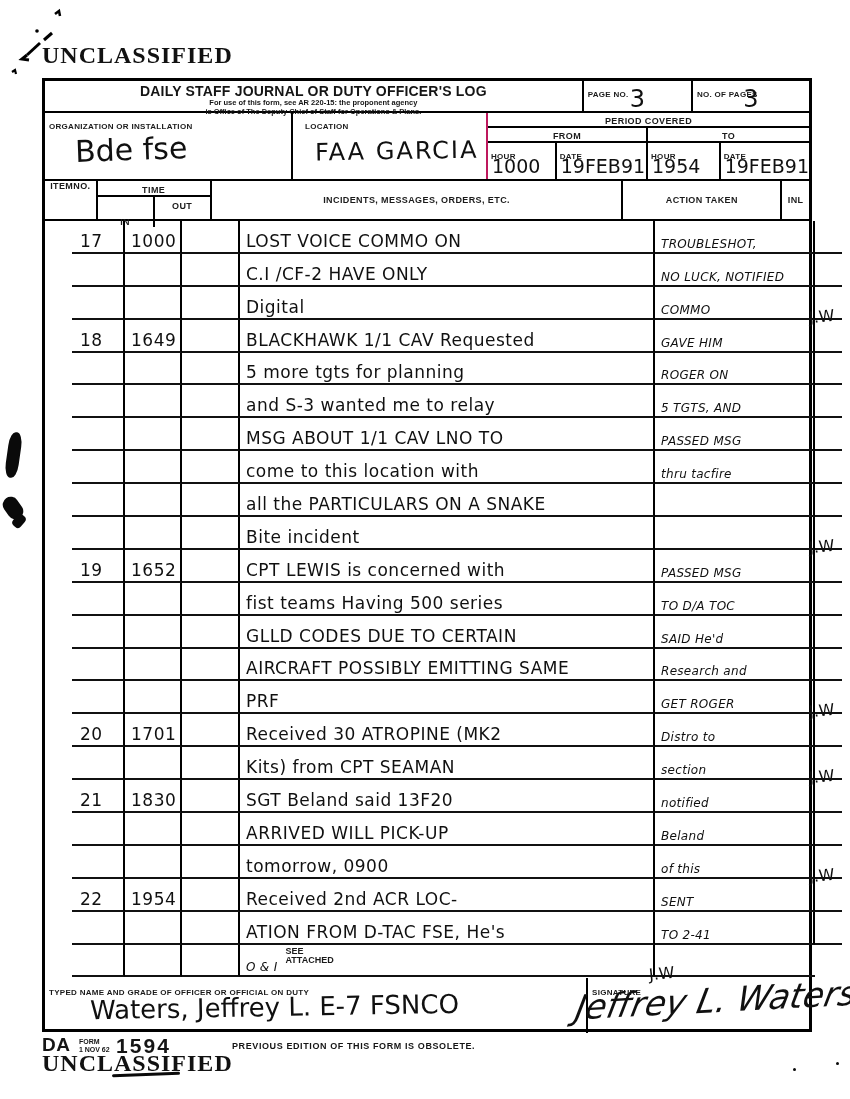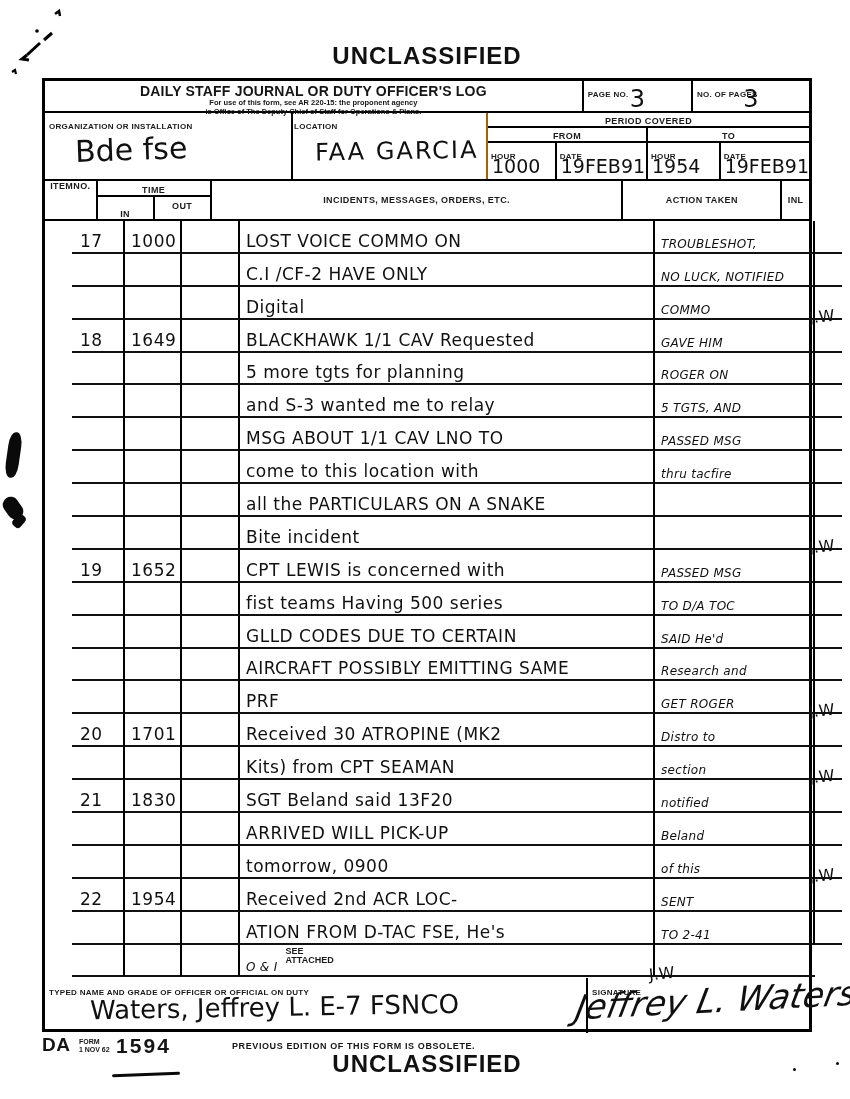--- a/index.html
+++ b/index.html
@@ -5,22 +5,22 @@
   * { margin:0; padding:0; box-sizing:border-box; }
   html,body { background:#fff; }
   .page {
     position:relative; width:850px; height:1099px; background:#fff;
     font-family:"Liberation Sans", sans-serif; color:#151515; overflow:hidden;
   }
   
   .lbl { font-weight:bold; font-size:8px; letter-spacing:.3px; color:#1a1a1a; }
   .lbl-md { font-weight:bold; font-size:9px; letter-spacing:.4px; color:#1a1a1a; }
   .unclass {
-    position:absolute; width:770px; left:42px; text-align:center;
-    font-weight:bold; font-size:24px; letter-spacing:1px; color:#111;
+    position:absolute; width:770px; left:42px; text-align:left;
+    font-weight:bold; font-size:24px; letter-spacing:1px; color:#111;font-family:Liberation Serif, serif;
   }
   .unclass.top { top:42px; }
   .unclass.bottom { top:1050px; }
 
   
   .hw {
     font-family: cursive, "DejaVu Sans", sans-serif;
     color:#101010; line-height:1;
   }
   .hw-big   { font-size:30px; transform:rotate(-2deg); }
@@ -41,21 +41,21 @@
   .hdr-title { width:543px; border-right:2px solid #000; text-align:center; padding-top:2px; }
   .hdr-title .t1 { font-weight:bold; font-size:14px; letter-spacing:.2px; }
   .hdr-title .t2 { font-weight:bold; font-size:7.5px; line-height:1.15; }
   .hdr-page  { width:110px; border-right:2px solid #000; position:relative; padding:2px 0 0 4px; }
   .hdr-pages { width:117px; position:relative; padding:2px 0 0 4px; }
   .hdr-num { position:absolute; left:0; right:0; top:6px; text-align:center; font-size:24px; }
 
   
   .org-row { display:flex; height:68px; border-bottom:2px solid #000; }
   .org-cell { width:248px; border-right:2px solid #000; padding:2px 0 0 4px; position:relative; }
-  .loc-cell { width:195px; border-right:2px solid #a16207; padding:2px 0 0 1px; position:relative; }
+  .loc-cell { width:195px; border-right:2px solid #be185d; padding:2px 0 0 12px; position:relative; }
   .org-hw { position:absolute; left:30px; top:22px; }
   .loc-hw { position:absolute; left:22px; top:26px; }
   .period-cell { width:321px; display:flex; flex-direction:column; }
   .pc-label { height:15px; text-align:center; border-bottom:2px solid #000; padding-top:3px; }
   .pc-fromto { height:15px; display:flex; border-bottom:2px solid #000; }
   .pc-fromto > div { text-align:center; padding-top:3px; }
   .pc-from { width:163px; border-right:2px solid #000; }
   .pc-to { width:164px; }
   .pc-hourdate { flex:1; display:flex; }
   .pc-hd { padding:2px 0 0 3px; position:relative; }
@@ -64,21 +64,21 @@
   .hd-d1 { width:93px; border-right:2px solid #000; }
   .hd-h2 { width:74px; border-right:2px solid #000; }
   .hd-d2 { width:90px; }
 
   
   .col-hdr { display:flex; height:40px; border-bottom:2px solid #000; }
   .ch-item { width:53px; border-right:2px solid #000; text-align:center; display:flex; justify-content:center; }
   .ch-time { width:115px; border-right:2px solid #000; display:flex; flex-direction:column; }
   .ch-time-top { height:19px; text-align:center; padding-top:4px; border-bottom:2px solid #000; }
   .ch-time-bot { flex:1; display:flex; }
-  .ch-in { width:57px; border-right:2px solid #000; text-align:center; padding-top:12px; }
+  .ch-in { width:57px; border-right:2px solid #000; text-align:center; padding-top:20px; }
   .ch-out { flex:1; text-align:center; padding-top:4px; }
   .ch-inc { width:415px; border-right:2px solid #000; display:flex; align-items:center; justify-content:center; }
   .ch-act { width:160px; border-right:2px solid #000; display:flex; align-items:center; justify-content:center; }
   .ch-inl { width:27px; display:flex; align-items:center; justify-content:center; }
 
   
   .tbody { height:757px; display:grid; grid-template-columns:53px 57px 58px 415px 160px 27px; grid-auto-rows:32.9px;margin-left:27px; }
   .tc { border-right:2px solid #000; border-bottom:2px solid #111; display:flex; align-items:flex-end; padding:0 0 2px 6px; position:relative; overflow:visible; }
   .tc.last { border-right:none; }
   .tc.item-c { padding-left:8px; }

